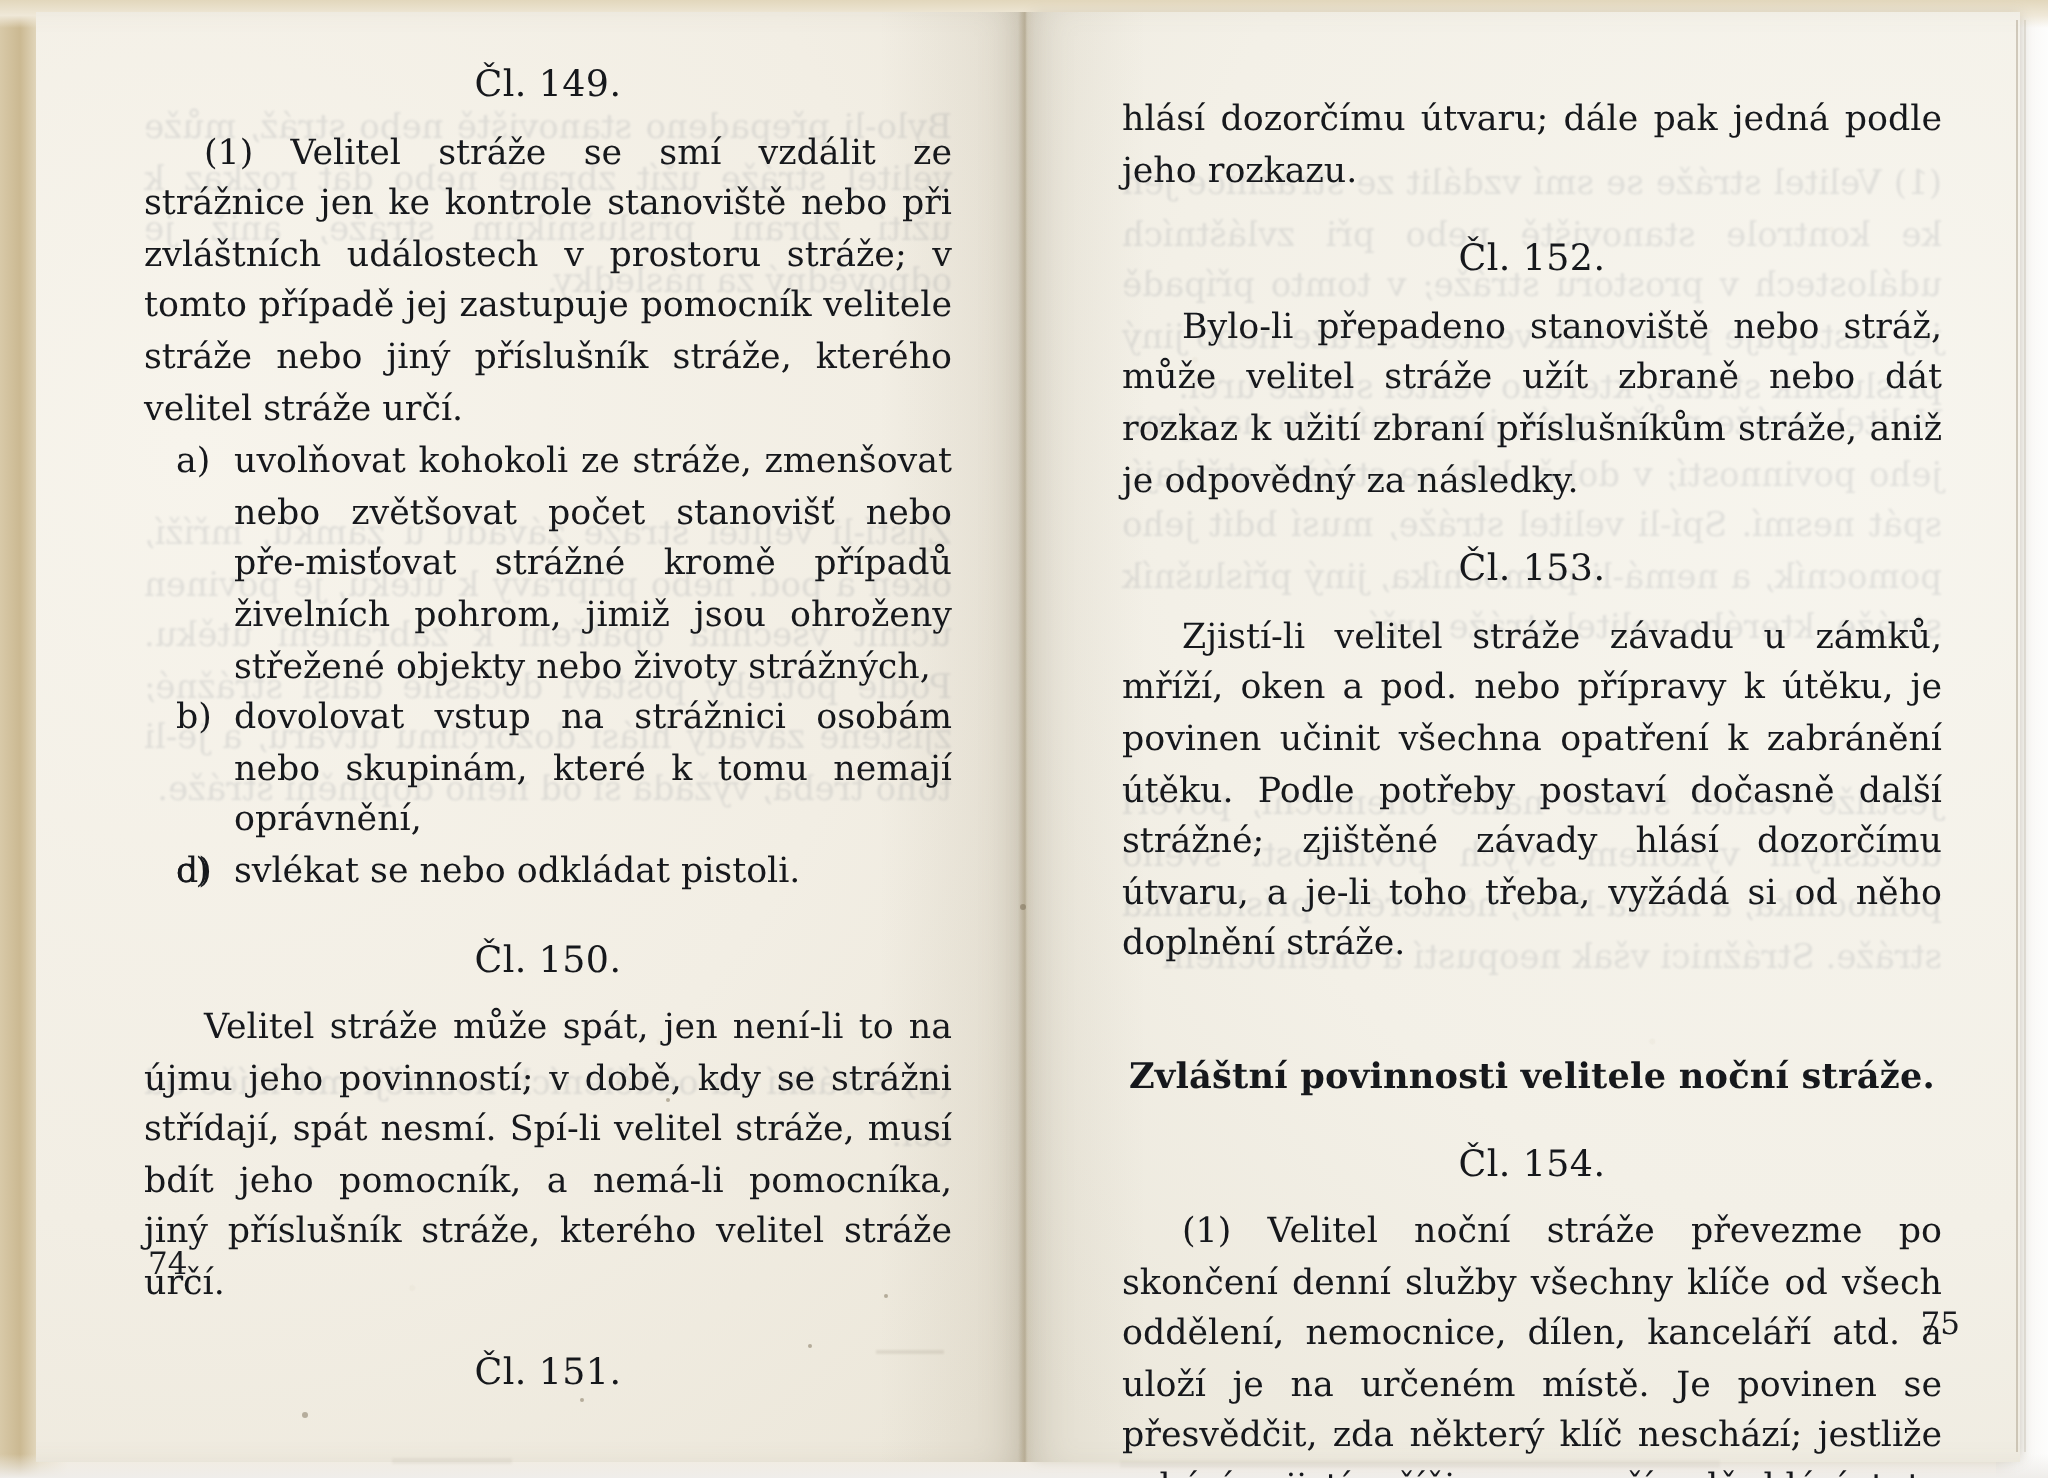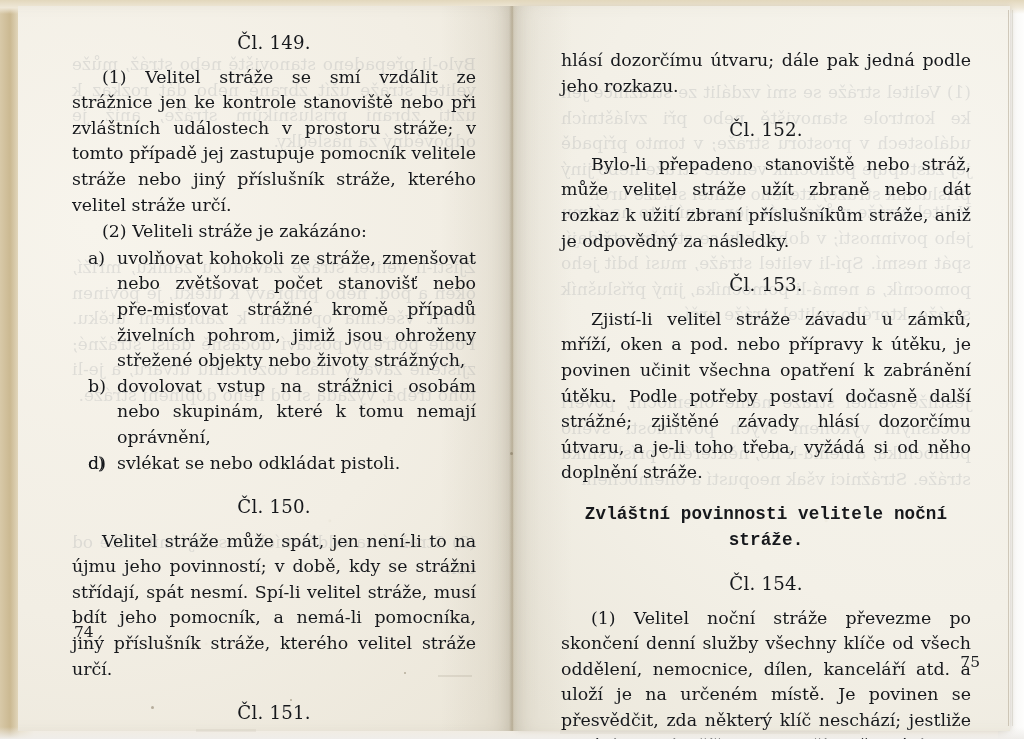--- a/index.html
+++ b/index.html
@@ -147,23 +147,22 @@
     font-size: 18.2px;
     margin: 18px 0 9px 0;
     letter-spacing: 0.2px;
   }
   .artnum:first-child { margin-top: 0; }
 
   .section-head {
     text-align: center;
     font-weight: bold;
     font-size: 17.6px;
-    margin: 16px 0 10px 0;
+    margin: 40px 0 10px 0;
     letter-spacing: 0.1px;
-    font-family: Liberation Mono, monospace;
   }
 
   p.para {
     margin: 0 0 1px 0;
     text-indent: 30px;
   }
   p.para.noindent { text-indent: 0; margin-top: 18px; }
 
   
   ol.lettered {
@@ -240,21 +239,20 @@
   <div class="showthrough" style="left:561px; top:80px;  width:410px;">(1) Velitel stráže se smí vzdálit ze strážnice jen ke kontrole stanoviště nebo při zvláštních událostech v prostoru stráže; v tomto případě jej zastupuje pomocník velitele stráže nebo jiný příslušník stráže, kterého velitel stráže určí.</div>
   <div class="showthrough" style="left:561px; top:200px; width:410px;">Velitel stráže může spát, jen není-li to na újmu jeho povinností; v době, kdy se strážni střídají, spát nesmí. Spí-li velitel stráže, musí bdít jeho pomocník, a nemá-li pomocníka, jiný příslušník stráže, kterého velitel stráže určí.</div>
   <div class="showthrough" style="left:561px; top:390px; width:410px;">Jestliže velitel stráže náhle onemocní, pověří dočasným výkonem svých povinností svého pomocníka, a nemá-li ho, některého příslušníka stráže. Strážnici však neopustí a onemocnění</div>
 
   <div class="column col-left">
 
     <div class="artnum">Čl. 149.</div>
 
     <p class="para">(1) Velitel stráže se smí vzdálit ze strážnice jen ke kontrole stanoviště nebo při zvláštních událostech v prostoru stráže; v tomto případě jej zastupuje pomocník velitele stráže nebo jiný příslušník stráže, kterého velitel stráže určí.</p>
 
-    <p class="para">(2) Veliteli stráže je zakázáno:</p>
 
     <ol class="lettered">
       <li>
         <span class="marker">a)</span>
         <span>uvolňovat kohokoli ze stráže, zmenšovat nebo zvětšovat počet stanovišť nebo pře-misťovat strážné kromě případů živelních pohrom, jimiž jsou ohroženy střežené objekty nebo životy strážných,</span>
       </li>
       <li>
         <span class="marker">b)</span>
         <span>dovolovat vstup na strážnici osobám nebo skupinám, které k tomu nemají oprávnění,</span>
       </li>

